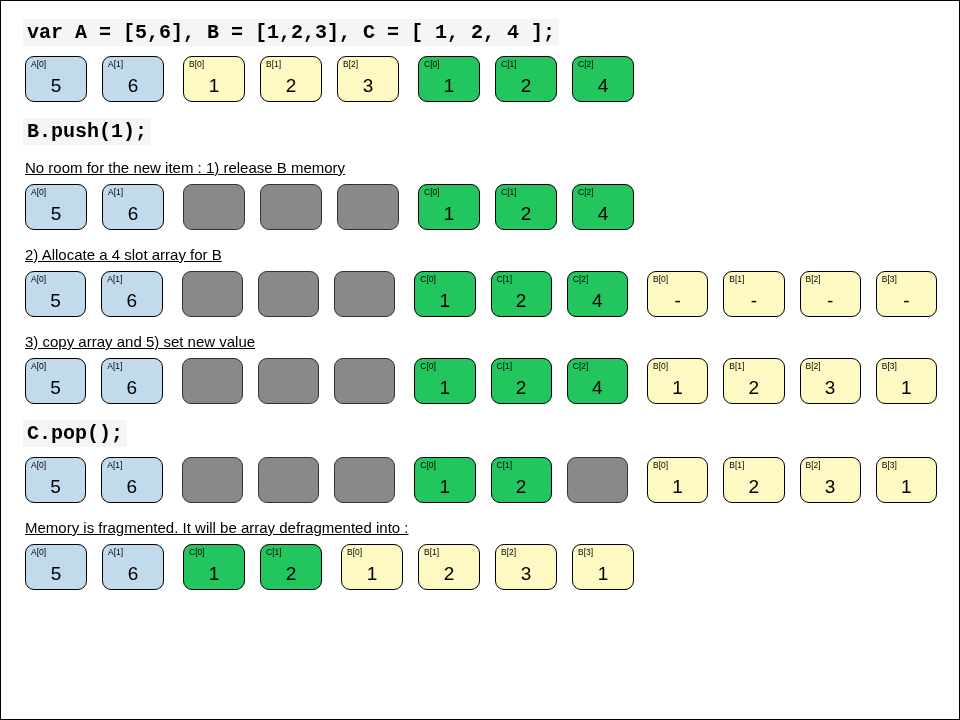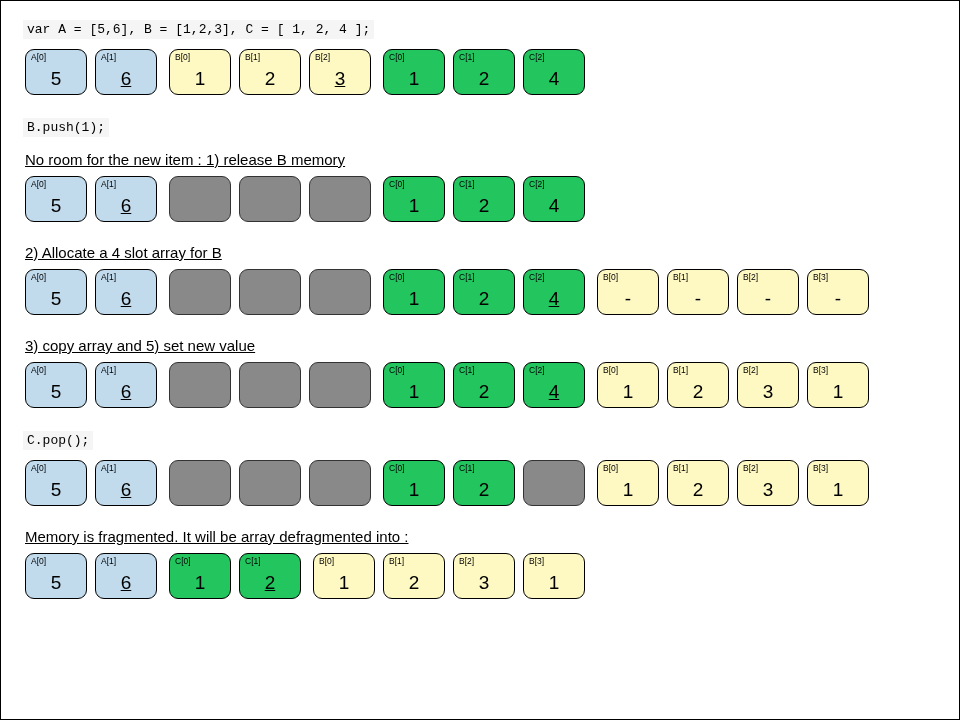--- a/index.html
+++ b/index.html
@@ -11,36 +11,36 @@
   }
   .page {
     width: 960px;
     height: 720px;
     border: 1.5px solid #000;
     padding: 18px 22px;
     position: relative;
   }
   .code {
     font-family: "Courier New", Courier, monospace;
-    font-weight: normal;
-    font-size: 13px;
+    font-weight: bold;
+    font-size: 20px;
     background: #f5f5f5;
     display: inline-block;
     padding: 2px 4px;
     margin-bottom: 10px;
   }
   .text {
     font-family: Arial, Helvetica, sans-serif;
     font-size: 15px;
     margin: 4px 0 8px 2px;
     text-decoration: underline;
   }
   .row {
     display: flex;
-    gap: 8px;
+    gap: 15px;
     margin-bottom: 14px;
     margin-left: 2px;
     text-align: center;
   }
   .cell {
     width: 62px;
     height: 46px;
     border: 1.8px solid #000;
     border-radius: 9px;
     position: relative;
@@ -54,22 +54,22 @@
     position: absolute;
     top: 2px;
     left: 5px;
     font-size: 8.5px;
     font-family: Arial, sans-serif;
   }
   .blue   { background: #c1dbed; }
   .yellow { background: #fef9c3; }
   .pink   { background: #22c55e; }
   .gray   { background: #898989; border-color: #333; }
-  .sect { margin-top: 22px; }
-  .gapright { margin-right: 4px; text-decoration: underline; }
+  .sect { margin-top: 16px; }
+  .gapright { margin-right: 4px; }
 </style>
 </head>
 <body>
 
 <div class="page">
 
   <div class="code">var A = [5,6],  B = [1,2,3], C = [ 1, 2, 4 ];</div>
   <div class="row">
       <div class="cell blue">
         <div class="label">A[0]</div>

